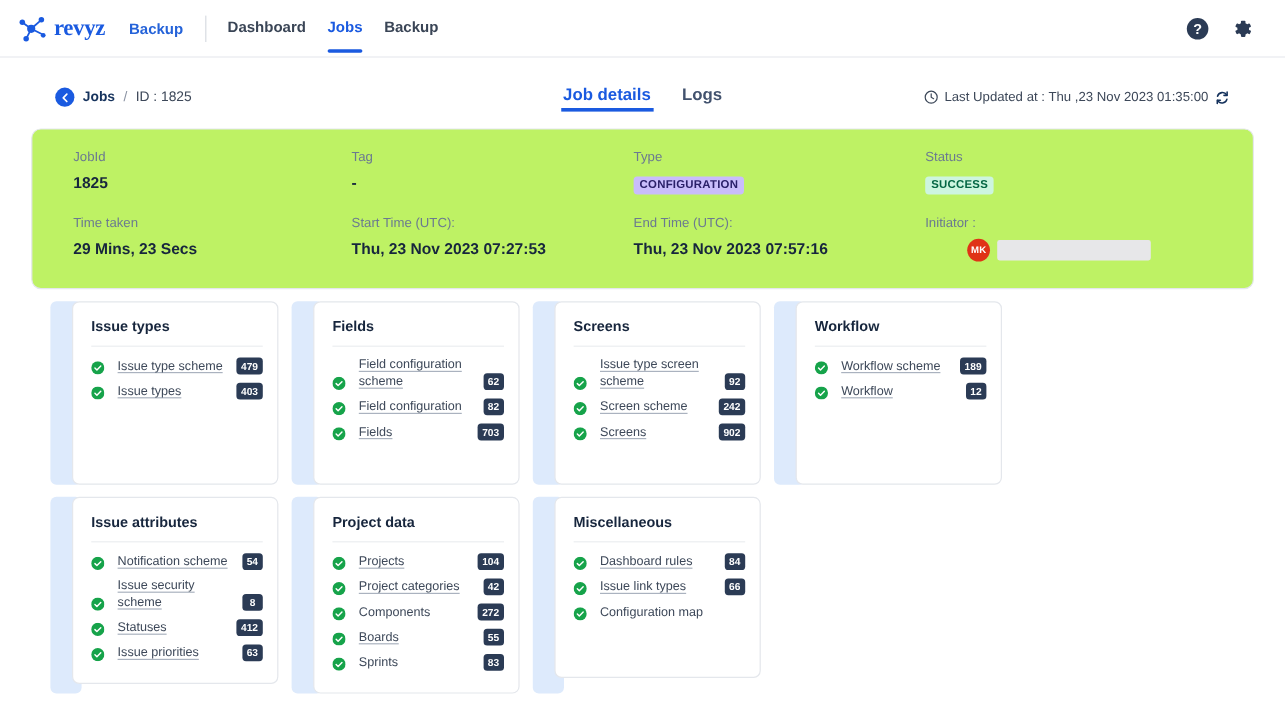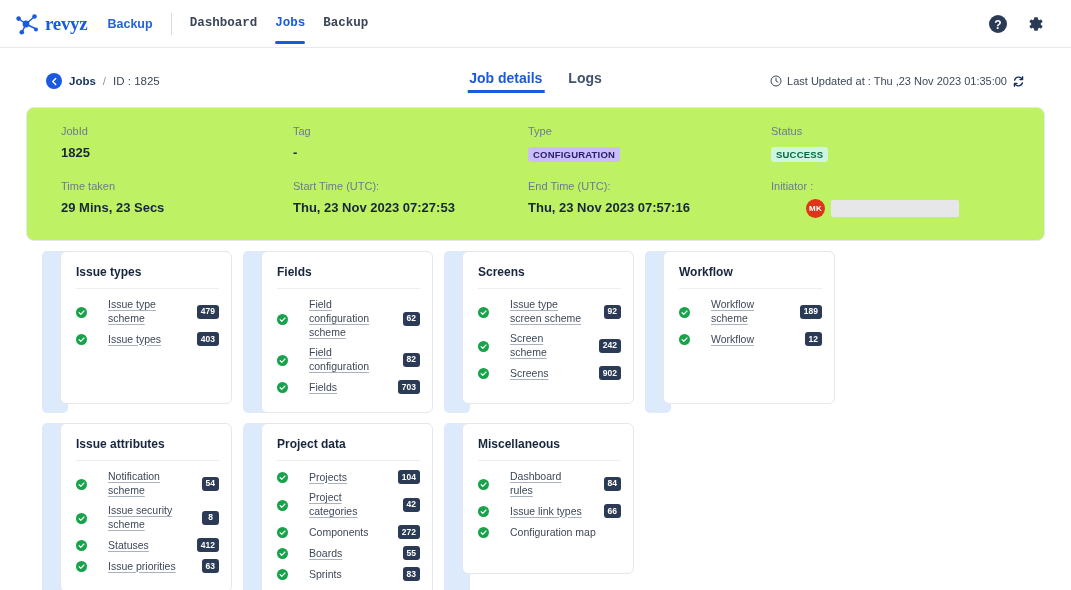--- a/index.html
+++ b/index.html
@@ -27,21 +27,21 @@
     letter-spacing: -0.3px;
     font-family: Liberation Serif, serif;
   }
   .nav-backup-first {
     margin-left: 20px;
     font-size: 12.5px; font-weight: bold; color: #2563d9;
     padding-right: 18px;
     border-right: 1px solid #d7dbe2;
     line-height: 22px;
   }
-  .nav-links { display: flex; align-items: center; gap: 18px; margin-left: 18px; font-family: Liberation Mono, monospace; }
+  .nav-links { display: flex; align-items: center; gap: 18px; margin-left: 18px; }
   .nav-link {
     position: relative;
     font-size: 12.5px; font-weight: bold; color: #3a4556;
     padding: 12px 0 13px;
     line-height: 14px;
     cursor: pointer;
   }
   .nav-link.active { color: #1a5ae0; }
   .nav-link.active::after {
     content: ""; position: absolute;
@@ -148,21 +148,21 @@
     padding: 13px 12px 12px 15px;
     min-height: 153px;
   }
   .card.tall { min-height: 151px; }
   .card-title {
     font-size: 12px; font-weight: bold; color: #17263d;
     padding-bottom: 9px; margin-bottom: 8px;
     border-bottom: 1px solid #eceef1;
   }
   .card-item {
-    display: flex; align-items: center; gap: 21px;
+    display: flex; align-items: flex-end; gap: 11px;
     margin-bottom: 6px; min-height: 15px;
   }
   .check {
     flex: 0 0 auto; width: 11px; height: 11px; margin-top: 2px;
   }
   .item-label {
     font-size: 10.5px; color: #3d4859; line-height: 14px; flex: 1 1 auto;
   }
   .item-label.link {
     text-decoration: underline; text-decoration-color: #aab2bf;

